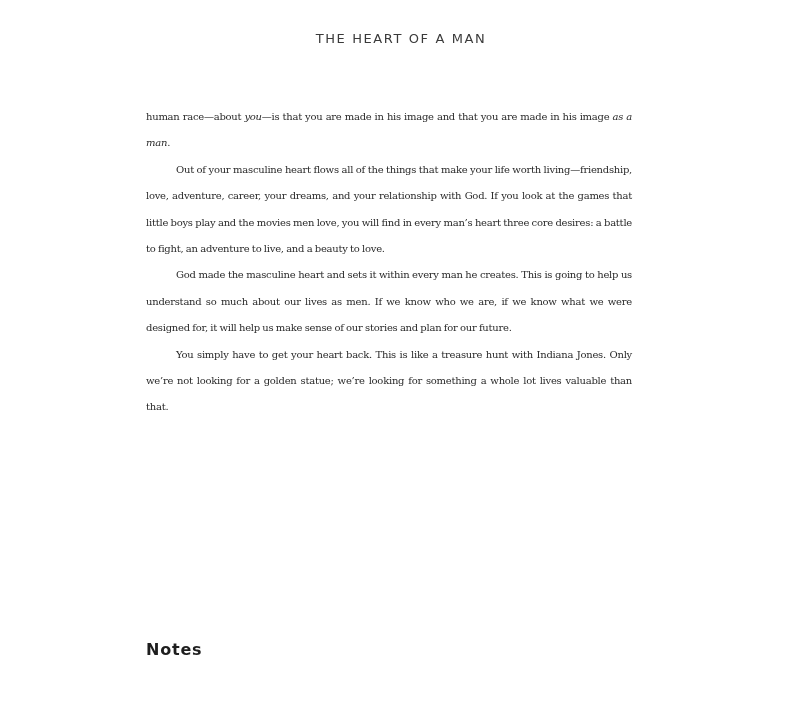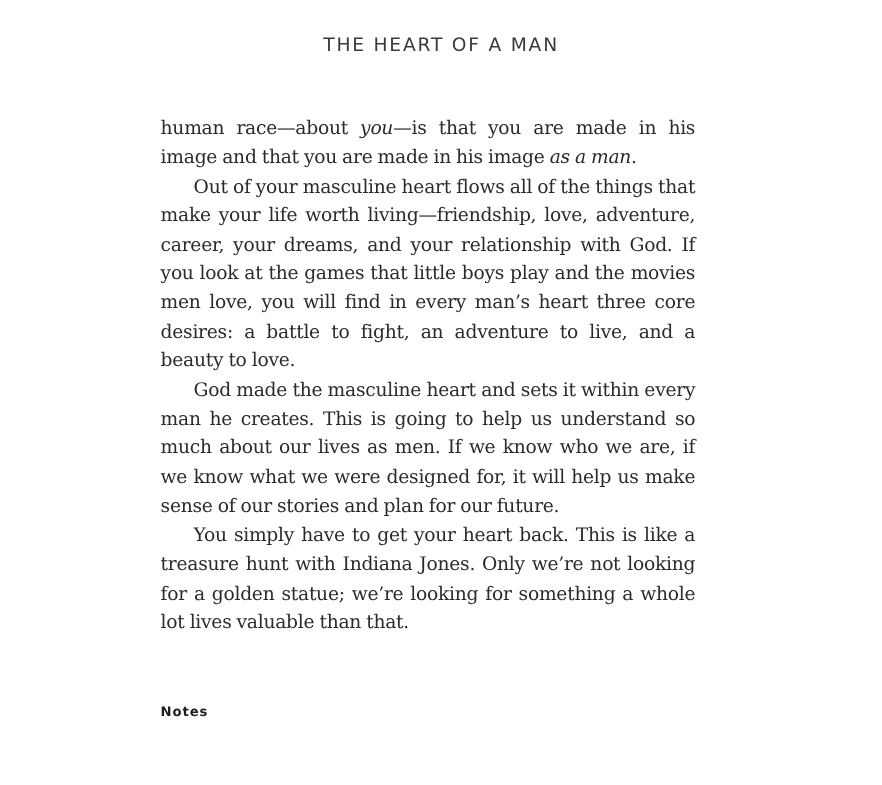--- a/index.html
+++ b/index.html
@@ -1,32 +1,32 @@
 <!DOCTYPE html>
 <html><head>
 <meta charset="utf-8">
 <style>
   html, body { margin: 0; padding: 0; background: #ffffff; }
   body { width: 802px; height: 714px; position: relative; overflow: hidden; }
   .running-head {
     position: absolute; top: 31px; left: 0; width: 802px; text-align: center;
-    font-family: "DejaVu Sans", sans-serif; font-size: 17px; letter-spacing: 1.6px;
+    font-family: "DejaVu Sans", sans-serif; font-size: 13px; letter-spacing: 1.6px;
     color: #3a3a3a; font-weight: normal;
   }
   .body-text {
     position: absolute; top: 104px; left: 146px; width: 486px;
-    font-family: "DejaVu Serif", serif; font-size: 17px; line-height: 26.4px;
+    font-family: "DejaVu Serif", serif; font-size: 10px; line-height: 26.4px;
     color: #2a2a2a; text-align: justify; letter-spacing: -0.25px; word-spacing: -0.5px;
   }
   .body-text p { margin: 0; }
   .body-text p.indent { text-indent: 30px; }
   .body-text em { font-style: italic; }
   .notes-heading {
     position: absolute; top: 640px; left: 146px;
-    font-family: "DejaVu Sans", sans-serif; font-weight: bold; font-size: 12px;
+    font-family: "DejaVu Sans", sans-serif; font-weight: bold; font-size: 16px;
     letter-spacing: 0.8px; color: #1e1e1e;
   }
 </style>
 </head>
 <body>
 
 <div class="running-head">THE HEART OF A MAN</div>
 
 <div class="body-text">
   <p>

